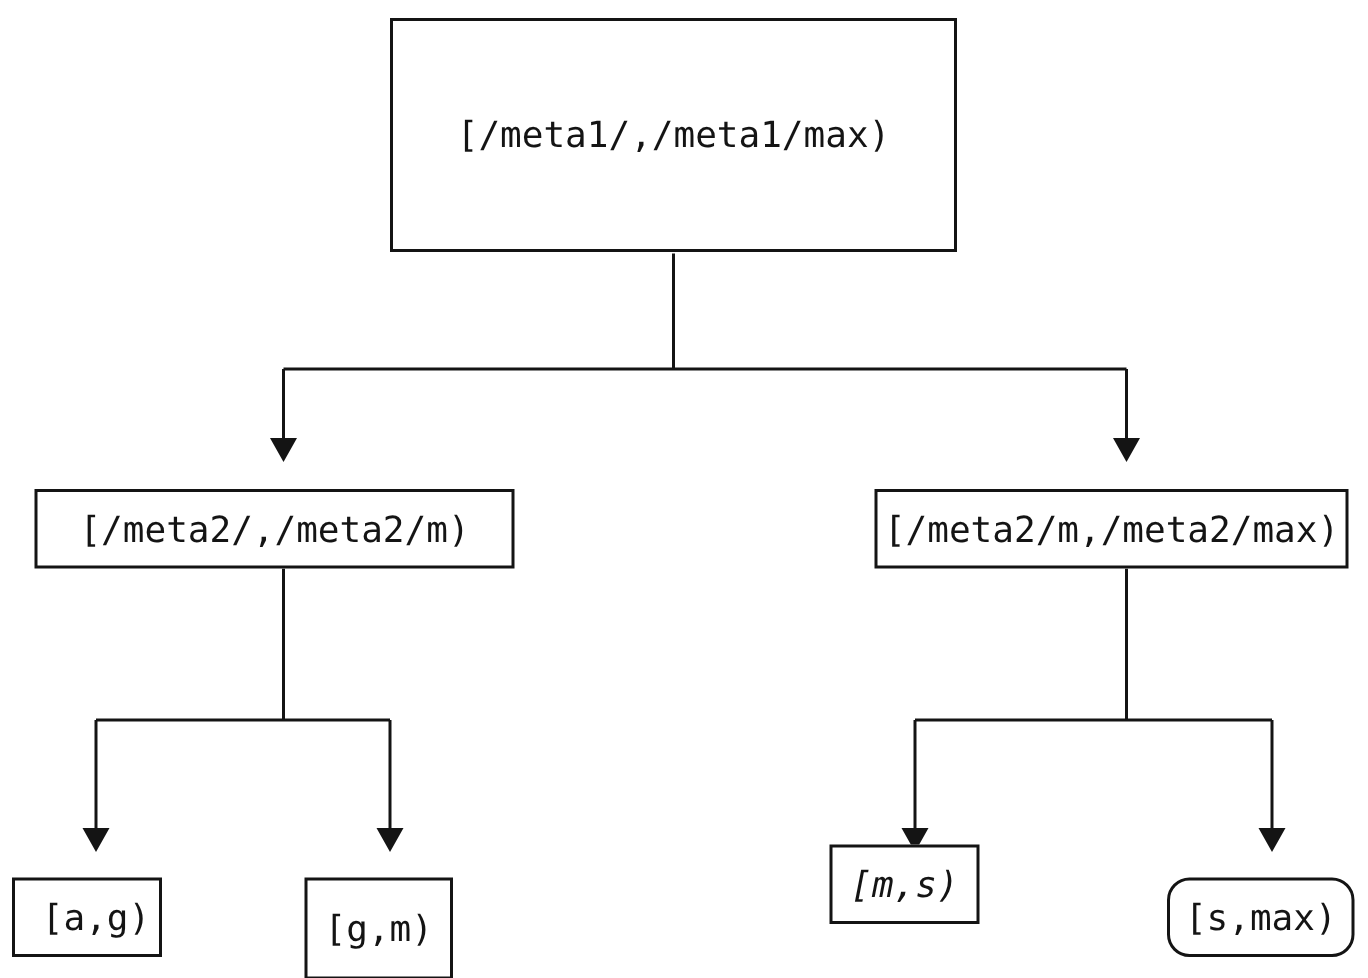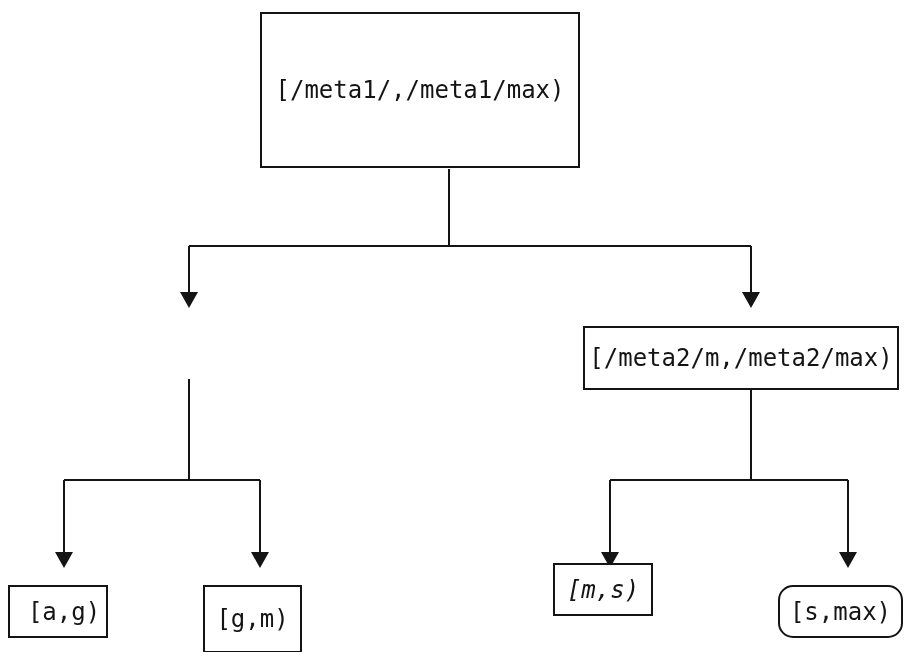--- a/index.html
+++ b/index.html
@@ -37,23 +37,23 @@
     border: 2px solid #141414;
     background: #ffffff;
     color: #141414;
     display: flex;
     align-items: center;
     justify-content: center;
     font-size: 24px;
     white-space: nowrap;
     letter-spacing: 0;
   }
-  .node-root      { left: 260px; top: 12px;  width: 320px; height: 156px; }
+  .node-root      { left: 260px; top: 12px;  width: 378px; height: 156px; }
   .node-mid-left  { left: 23px;  top: 326px; width: 320px; height: 53px; }
-  .node-mid-right { left: 583px; top: 326px; width: 316px; height: 64px; }
+  .node-mid-right { left: 583px; top: 326px; width: 316px; height: 53px; }
   .node-leaf-ag   { left: 8px;   top: 585px; width: 100px; height: 53px; padding-left: 12px; }
   .node-leaf-gm   { left: 203px; top: 585px; width: 99px;  height: 68px; }
   .node-leaf-ms   { left: 553px; top: 563px; width: 100px; height: 53px; font-style: italic; }
   .node-leaf-smax { left: 778px; top: 585px; width: 125px; height: 53px; border-radius: 15px; }
 </style>
 </head>
 <body>
 
 <div class="canvas">
 
@@ -93,20 +93,23 @@
     <g>
       <path d="M848,480 V552" stroke="#141414"></path>
       <polygon points="839,552 857,552 848,568" fill="#141414"></polygon>
     </g>
   </svg>
 
   <div class="node node-root">
     <span>[/meta1/,/meta1/max)</span>
   </div>
 
+  <div class="node node-mid-left">
+    <span>[/meta2/,/meta2/m)</span>
+  </div>
 
   <div class="node node-mid-right">
     <span>[/meta2/m,/meta2/max)</span>
   </div>
 
   <div class="node node-leaf-ag">
     <span>[a,g)</span>
   </div>
 
   <div class="node node-leaf-gm">

